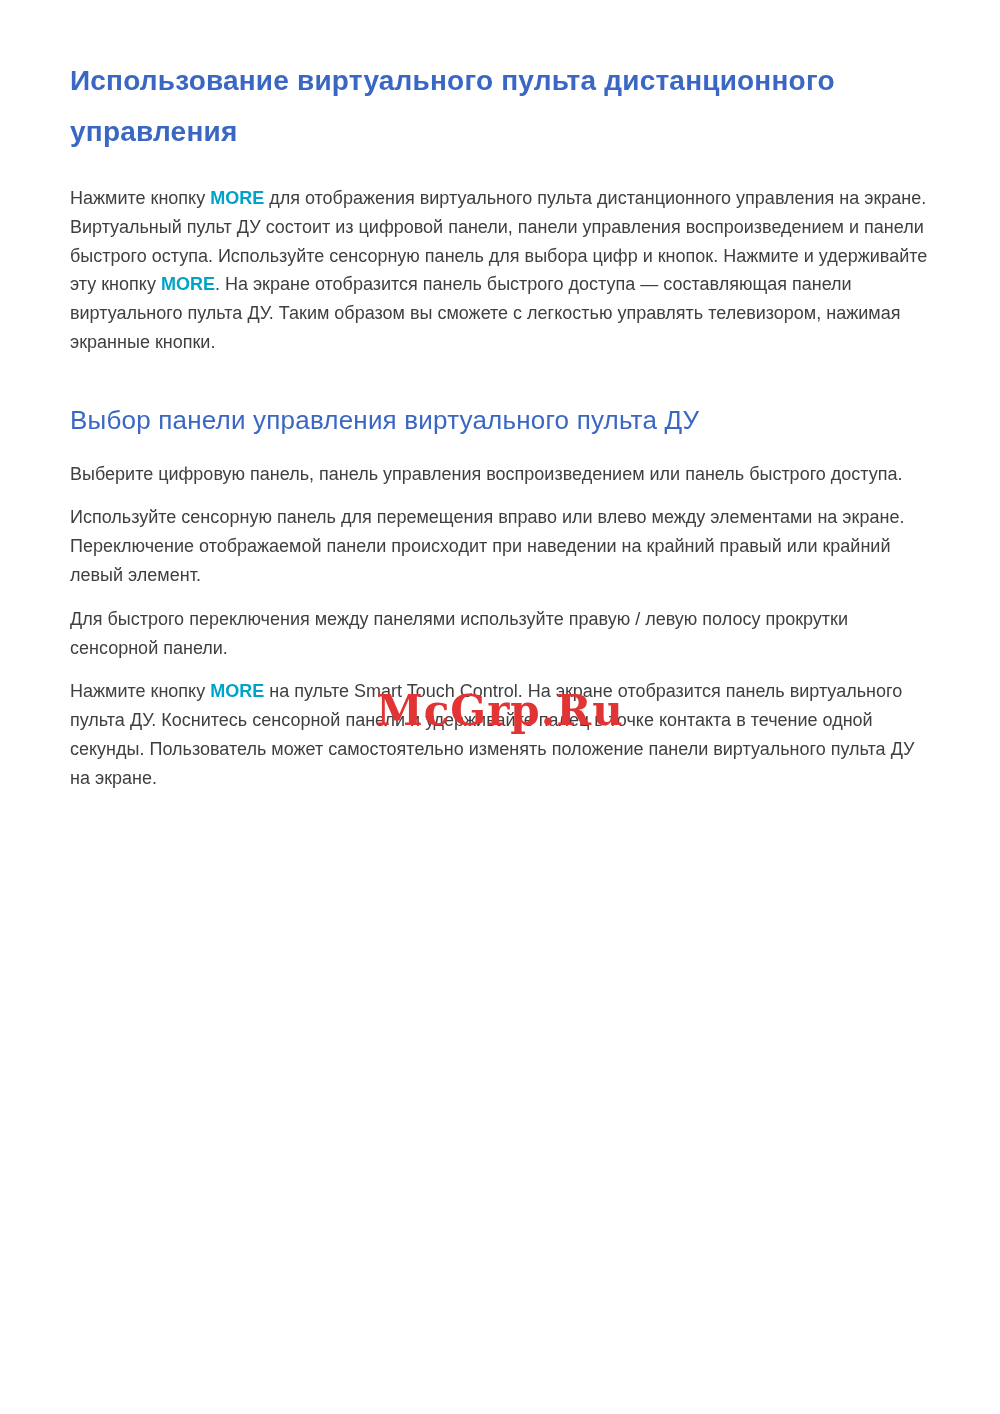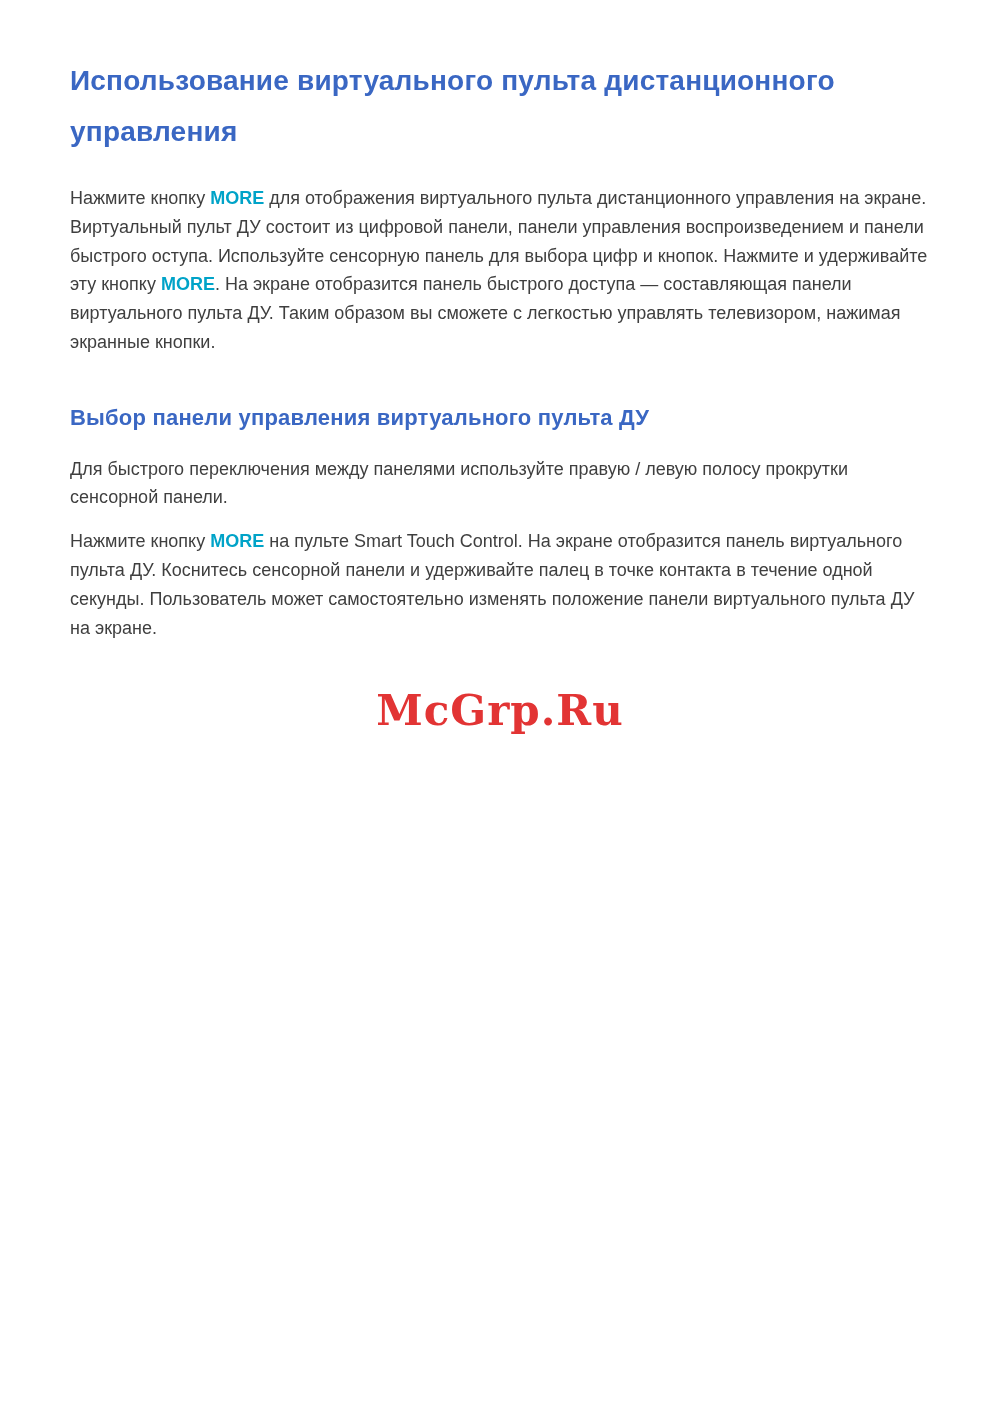--- a/index.html
+++ b/index.html
@@ -21,22 +21,22 @@
   .doc-title {
     color: #3a67c3;
     font-size: 28px;
     font-weight: bold;
     line-height: 1.82;
     margin: 0 0 26px 0;
     letter-spacing: 0.2px;
   }
   .section-heading {
     color: #3a67c3;
-    font-size: 22px;
-    font-weight: bold;
+    font-size: 26px;
+    font-weight: normal;
     margin: 48px 0 24px 0;
     letter-spacing: 0.2px;
   }
   .body-par {
     font-size: 18px;
     line-height: 1.6;
     margin: 0 0 15px 0;
     max-width: 862px;
   }
   .accent {
@@ -61,21 +61,23 @@
 <body>
 
 <div class="page">
 
   <h1 class="doc-title">Использование виртуального пульта дистанционного управления</h1>
 
   <p class="body-par"><span>Нажмите кнопку </span><span class="accent">MORE</span><span> для отображения виртуального пульта дистанционного управления на экране. Виртуальный пульт ДУ состоит из цифровой панели, панели управления воспроизведением и панели быстрого оступа. Используйте сенсорную панель для выбора цифр и кнопок. Нажмите и удерживайте эту кнопку </span><span class="accent">MORE</span><span>. На экране отобразится панель быстрого доступа — составляющая панели виртуального пульта ДУ. Таким образом вы сможете с легкостью управлять телевизором, нажимая экранные кнопки.</span></p>
 
   <h2 class="section-heading">Выбор панели управления виртуального пульта ДУ</h2>
 
+  <p class="body-par">Выберите цифровую панель, панель управления воспроизведением или панель быстрого доступа.</p>
 
+  <p class="body-par">Используйте сенсорную панель для перемещения вправо или влево между элементами на экране. Переключение отображаемой панели происходит при наведении на крайний правый или крайний левый элемент.</p>
 
   <p class="body-par">Для быстрого переключения между панелями используйте правую / левую полосу прокрутки сенсорной панели.</p>
 
 
   <p class="body-par"><span>Нажмите кнопку </span><span class="accent">MORE</span><span> на пульте Smart Touch Control. На экране отобразится панель виртуального пульта ДУ. Коснитесь сенсорной панели и удерживайте палец в точке контакта в течение одной секунды. Пользователь может самостоятельно изменять положение панели виртуального пульта ДУ на экране.</span></p>
 
   <div class="watermark">McGrp.Ru</div>
 
 </div>
 

